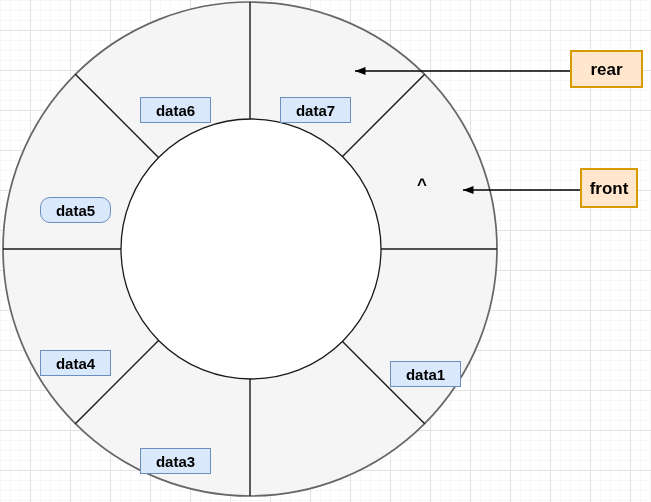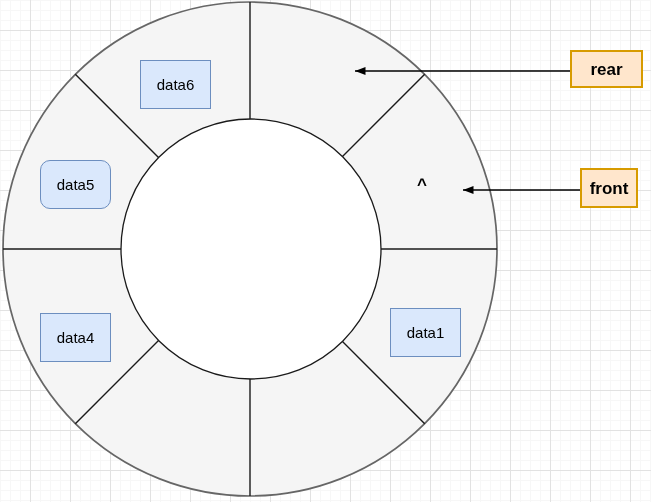--- a/index.html
+++ b/index.html
@@ -21,33 +21,34 @@
   svg.diagram { position: absolute; left: 0; top: 0; }
   .outer-ring  { fill: var(--ring-fill, #f5f5f5); stroke: var(--ring-stroke, #666666); stroke-width: 1.7; }
   .spoke       { stroke: var(--divider-stroke, #1a1a1a); stroke-width: 1.4; }
   .inner-circle{ fill: var(--inner-fill, #ffffff); stroke: var(--divider-stroke, #1a1a1a); stroke-width: 1.3; }
   .arrow-line  { stroke: var(--arrow-stroke, #000000); stroke-width: 1.3; }
   .arrow-head  { fill: var(--arrow-stroke, #000000); }
 
   .cell {
     position: absolute;
     width: 71px;
-    height: 49px;
+    height: 26px;
     box-sizing: border-box;
     background: var(--cell-fill, #dae8fc);
     border: 1px solid var(--cell-border, #6c8ebf);
     color: var(--cell-text, #000000);
-    font-weight: normal;
+    font-weight: bold;
     font-size: 15px;
     display: flex;
     align-items: center;
     justify-content: center;
     line-height: 1;
+    margin-top: 37px;
   }
-  .cell--d1 { left: 390px; top: 308px; }
+  .cell--d1 { left: 390px; top: 324px; }
   .cell--d2 { left: 280px; top: 411px; }
   .cell--d3 { left: 140px; top: 411px; }
   .cell--d4 { left: 40px;  top: 313px; }
   .cell--d5 { left: 40px;  top: 160px; border-radius: 10px; }
   .cell--d6 { left: 140px; top: 60px;  }
   .cell--d7 { left: 280px; top: 60px;  }
 
   .empty-marker {
     position: absolute;
     left: 408px;
@@ -97,22 +98,24 @@
     <line class="spoke" x1="75.3" y1="74.3" x2="424.7" y2="423.7"></line>
     <line class="spoke" x1="75.3" y1="423.7" x2="424.7" y2="74.3"></line>
 
     <circle class="inner-circle" cx="251" cy="249" r="130"></circle>
 
     <line class="arrow-line" x1="570" y1="71" x2="355" y2="71" marker-end="url(#arrowhead)"></line>
     <line class="arrow-line" x1="580" y1="190" x2="463" y2="190" marker-end="url(#arrowhead)"></line>
   </svg>
 
   <div class="cell cell--d1">data1</div>
+  <div class="cell cell--d3">data3</div>
   <div class="cell cell--d4">data4</div>
   <div class="cell cell--d5">data5</div>
   <div class="cell cell--d6">data6</div>
+  <div class="cell cell--d7">data7</div>
 
   <div class="empty-marker">^</div>
 
   <div class="pointer pointer--rear">rear</div>
   <div class="pointer pointer--front">front</div>
 
 </div>
 
 </body></html>

